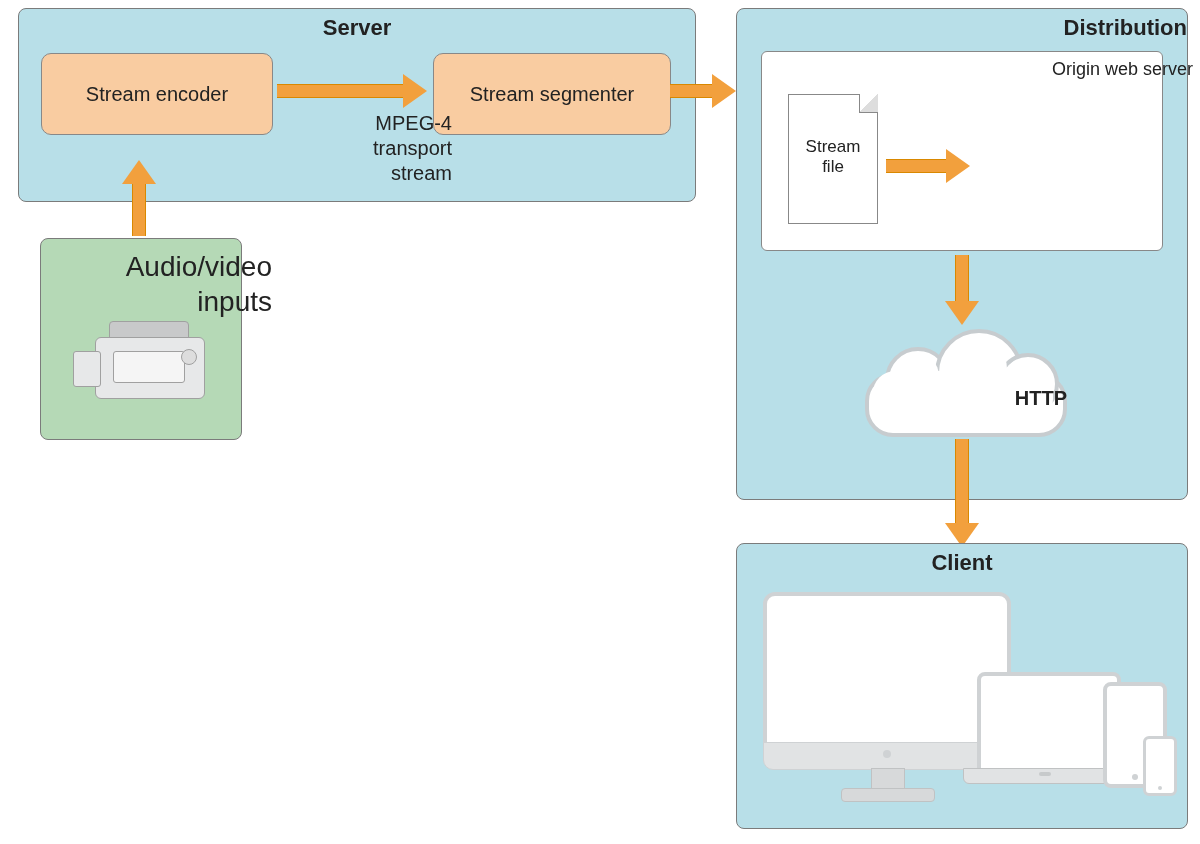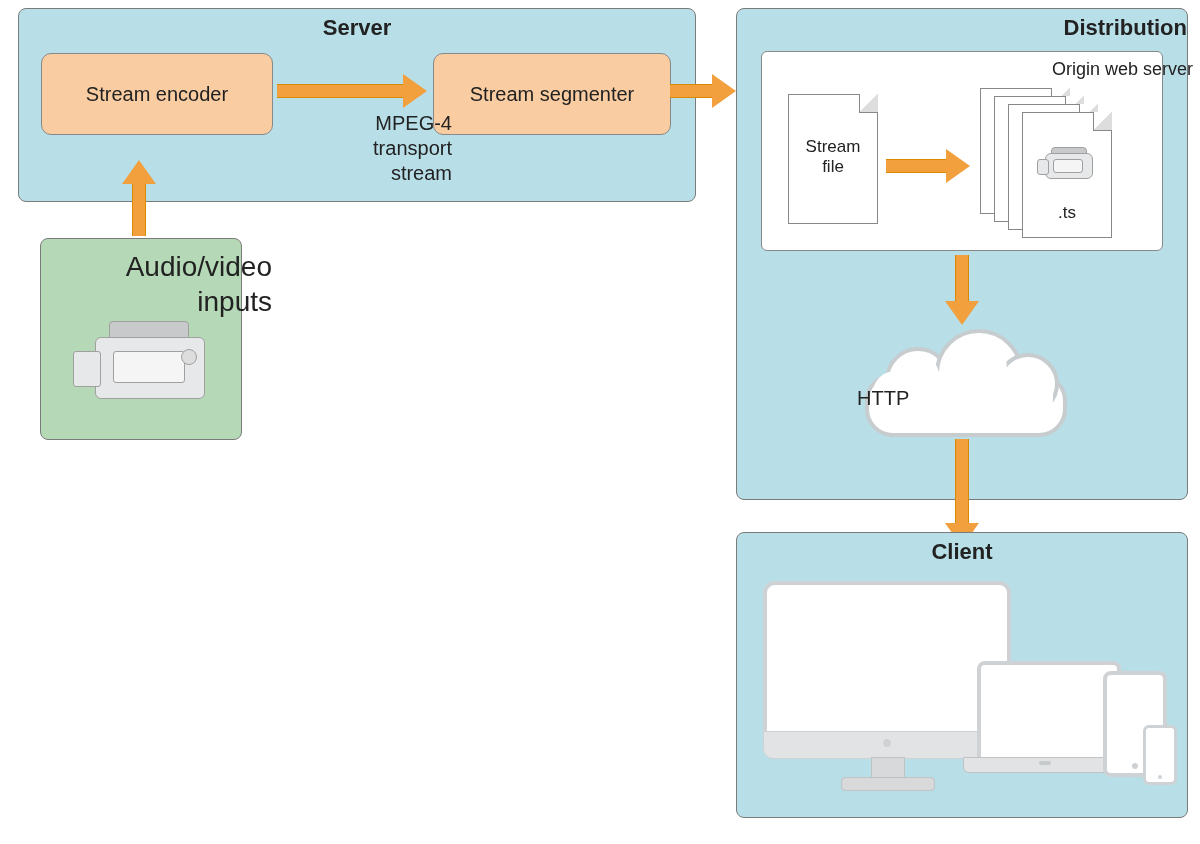--- a/index.html
+++ b/index.html
@@ -24,21 +24,21 @@
   .arrow-v.down .head{position:absolute;bottom:0;left:-8px;width:0;height:0;border-left:17px solid transparent;border-right:17px solid transparent;border-top:24px solid #f2a03d;}
   .arrow-v.up .shaft{top:22px;bottom:0;}
   .arrow-v.up .head{position:absolute;top:0;left:-8px;width:0;height:0;border-left:17px solid transparent;border-right:17px solid transparent;border-bottom:24px solid #f2a03d;}
 
   .label{position:absolute;text-align:right;font-size:20px;line-height:1.25;margin-left:31px;}
 
   
   .cloud{position:absolute;}
   .cloud .c{position:absolute;border-radius:50%;background:#fff;border:4px solid #c7cccf;}
   .cloud .base{position:absolute;background:#fff;border:4px solid #c7cccf;border-radius:28px;}
-  .cloud-label{position:absolute;width:100%;text-align:left;font-weight:400;font-size:20px;}
+  .cloud-label{position:absolute;width:100%;text-align:right;font-weight:700;font-size:20px;}
 
   
   .page{position:absolute;background:#fff;border:1.5px solid #888;}
   .page .fold{position:absolute;right:-1px;top:-1px;width:18px;height:18px;background:linear-gradient(135deg,#fff 0 49%,#ddd 50% 100%);border-left:1.5px solid #888;border-bottom:1.5px solid #888;}
   .page-label{position:absolute;width:100%;text-align:center;font-size:17px;line-height:1.2;}
 
   
   .cam{position:absolute;}
   .cam .body{position:absolute;background:#e7e8e9;border:1.5px solid #a0a0a0;border-radius:6px;}
   .cam .lens{position:absolute;background:#e7e8e9;border:1.5px solid #a0a0a0;border-radius:3px;}
@@ -113,42 +113,20 @@
         <div class="fold"></div>
         <div class="page-label" style="top:42px;white-space:pre-line;">Stream
 file</div>
       </div>
 
       <div class="arrow-h" style="left:124px;top:105px;width:84px;">
         <div class="shaft"></div>
           <div class="head"></div>
       </div>
 
-      <div style="position:absolute;left:218px;top:36px;width:160px;height:150px;">
-        <div class="page" style="left:0;top:0;width:88px;height:124px;">
-            <div class="fold"></div>
-          </div>
-        <div class="page" style="left:14px;top:8px;width:88px;height:124px;">
-            <div class="fold"></div>
-          </div>
-        <div class="page" style="left:28px;top:16px;width:88px;height:124px;">
-            <div class="fold"></div>
-          </div>
-        <div class="page" style="left:42px;top:24px;width:88px;height:124px;">
-          <div class="fold"></div>
-
-          <div class="cam" style="left:14px;top:34px;width:60px;height:36px;">
-            <div class="top" style="left:14px;top:0;width:34px;height:8px;"></div>
-            <div class="body" style="left:8px;top:6px;width:46px;height:24px;"></div>
-            <div class="lens" style="left:0;top:12px;width:10px;height:14px;"></div>
-            <div class="screen" style="left:16px;top:12px;width:28px;height:12px;"></div>
-          </div>
-          <div class="page-label" style="top:90px;">.ts</div>
-        </div>
-      </div>
     </div>
 
     <div class="arrow-v down" style="left:216px;top:246px;height:70px;">
       <div class="shaft"></div>
         <div class="head"></div>
     </div>
 
     <div class="cloud" style="left:120px;top:316px;width:210px;height:110px;">
       <div class="base" style="left:8px;top:48px;width:194px;height:56px;"></div>
       <div class="c" style="left:28px;top:22px;width:58px;height:58px;"></div>
@@ -161,21 +139,21 @@
       <div style="position:absolute;left:146px;top:34px;width:42px;height:42px;background:#fff;border-radius:50%;"></div>
       <div class="cloud-label" style="top:62px;">HTTP</div>
     </div>
 
     <div class="arrow-v down" style="left:216px;top:430px;height:108px;">
       <div class="shaft"></div>
         <div class="head"></div>
     </div>
   </div>
 
-  <div class="panel" style="left:736px;top:532px;width:450px;height:284px;">
+  <div class="panel" style="left:736px;top:543px;width:450px;height:284px;">
     <div class="panel-title" style="top:6px;">Client</div>
 
     <div class="device" style="left:26px;top:48px;width:248px;height:220px;">
       <div class="monitor-screen" style="left:0;top:0;width:240px;height:150px;"></div>
       <div class="monitor-chin" style="left:0;top:150px;width:248px;height:26px;"></div>
       <div style="position:absolute;left:120px;top:158px;width:8px;height:8px;border-radius:50%;background:#cfd2d4;"></div>
       <div class="monitor-stand" style="left:108px;top:176px;width:32px;height:22px;"></div>
       <div class="monitor-base" style="left:78px;top:196px;width:92px;height:12px;"></div>
     </div>
 

